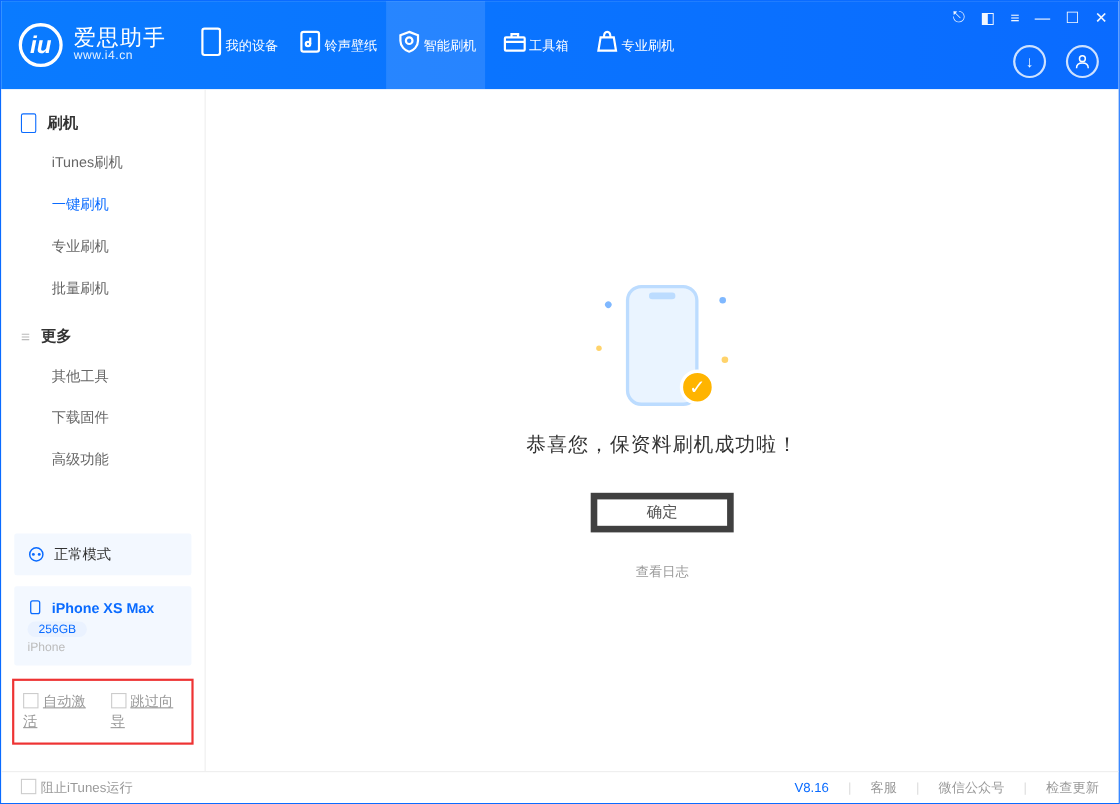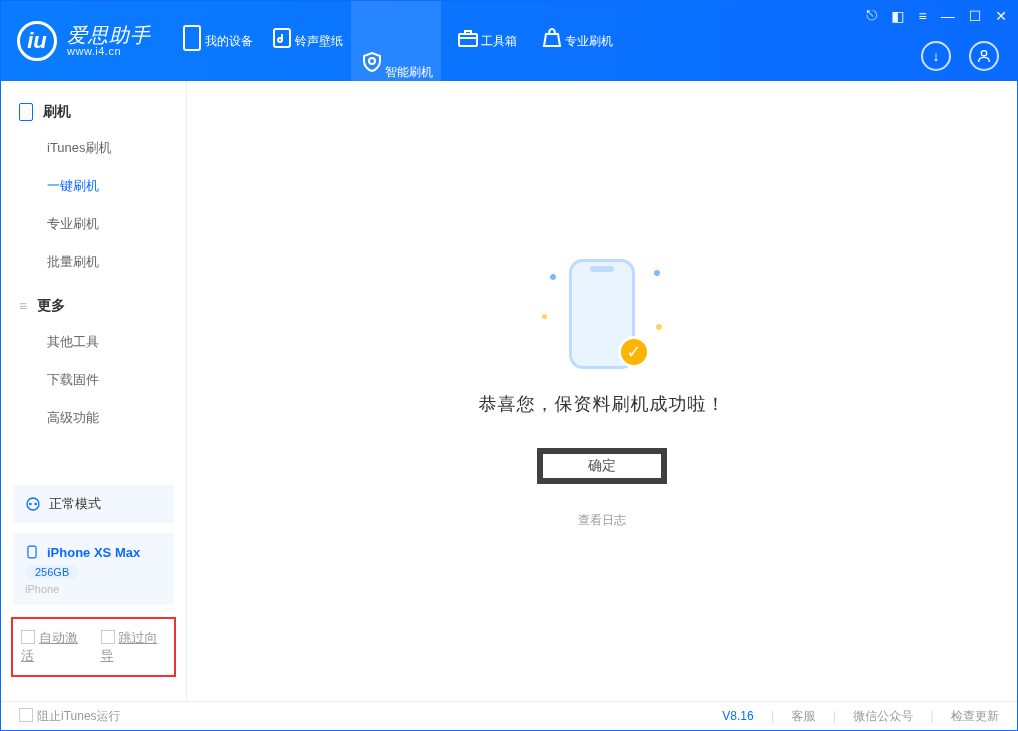--- a/index.html
+++ b/index.html
@@ -15,30 +15,30 @@
   color: #fff;
   position: relative;
 }
 .logo-area { display: flex; align-items: center; margin-right: 20px; }
 .logo-circle {
   width: 40px; height: 40px; border-radius: 50%; border: 3px solid #fff;
   display: flex; align-items: center; justify-content: center; font-weight: bold; font-size: 22px;
   font-style: italic;
 }
 .logo-text { margin-left: 10px; display: flex; flex-direction: column; }
-.logo-title { font-size: 20px; line-height: 1; letter-spacing: 1px; font-style: italic; }
+.logo-title { font-size: 20px; line-height: 1; letter-spacing: 1px; }
 .logo-sub { font-size: 11px; opacity: .9; letter-spacing: .5px; }
 
 .nav-tabs { display: flex; height: 100%; }
 .nav-tab {
   width: 90px; height: 100%; display: flex; flex-direction: row;
   align-items: center; justify-content: center; cursor: pointer;
   position: relative;
 }
-.nav-tab.active { background: rgba(255,255,255,.12); align-items: flex-end; }
+.nav-tab.active { background: rgba(255,255,255,.12); }
 .nav-icon { width: 26px; height: 26px; margin-bottom: 6px; display:flex; align-items:center; justify-content:center; }
 .nav-icon .shape {
   width: 18px; height: 26px; border: 2px solid #fff; border-radius: 3px;
 }
 .nav-label { font-size: 12px; }
 
 .header-right {
   position: absolute; right: 10px; top: 0; height: 100%;
   display: flex; flex-direction: column; align-items: flex-end; justify-content: space-between;
   padding: 6px 0 10px;

